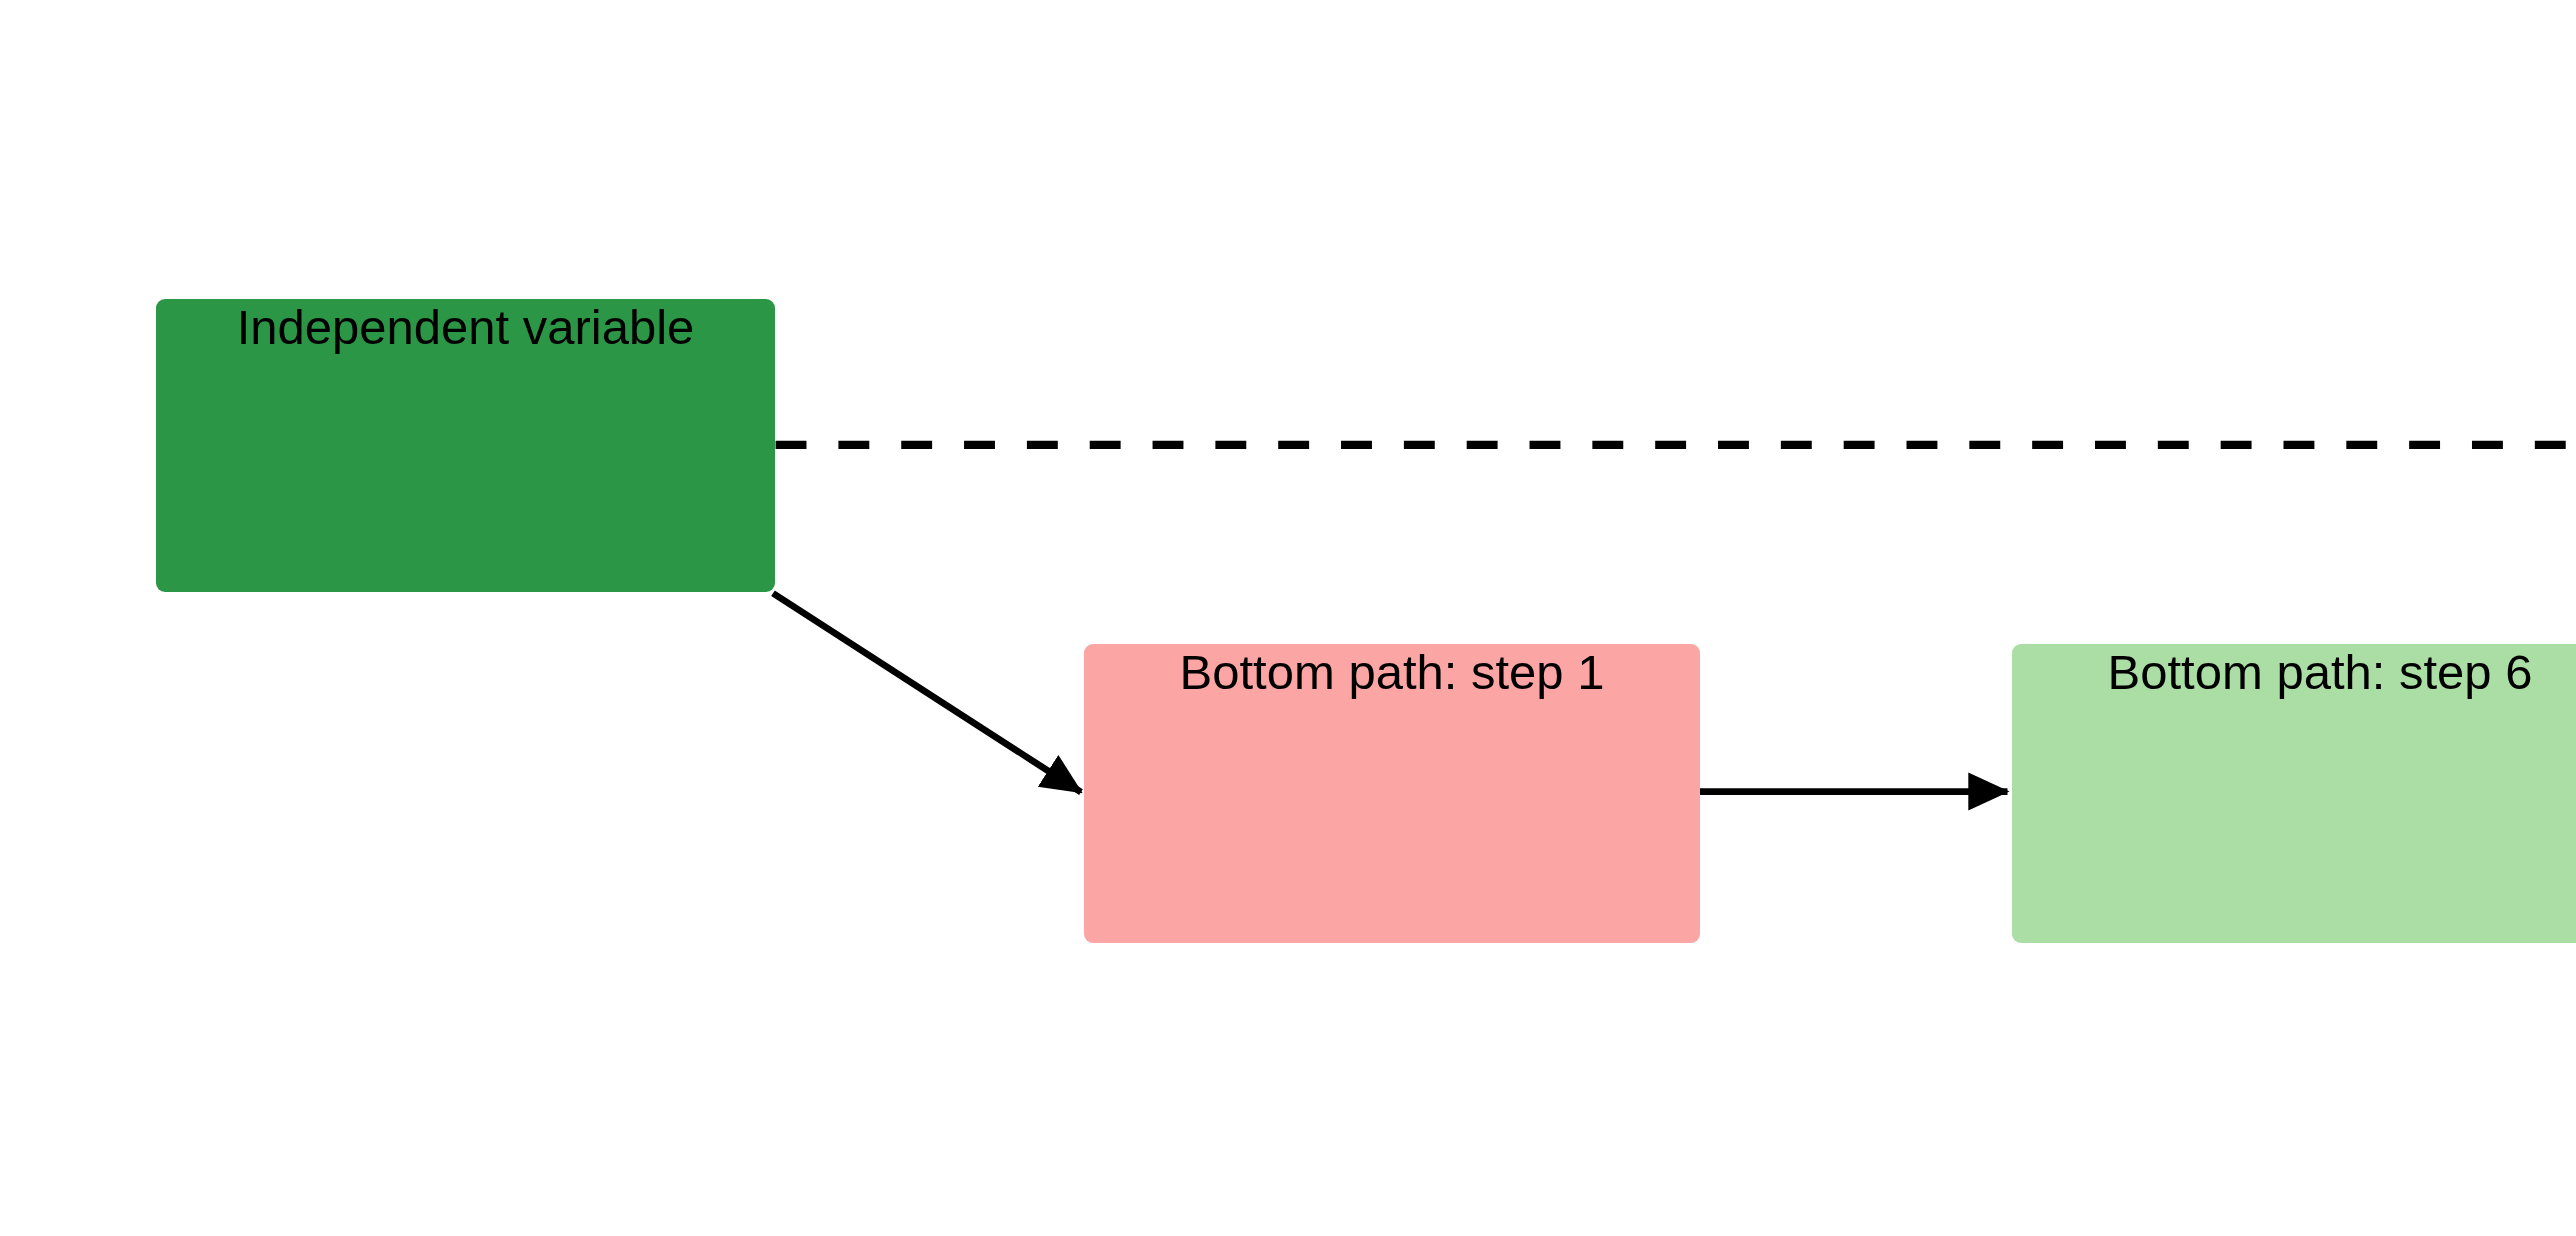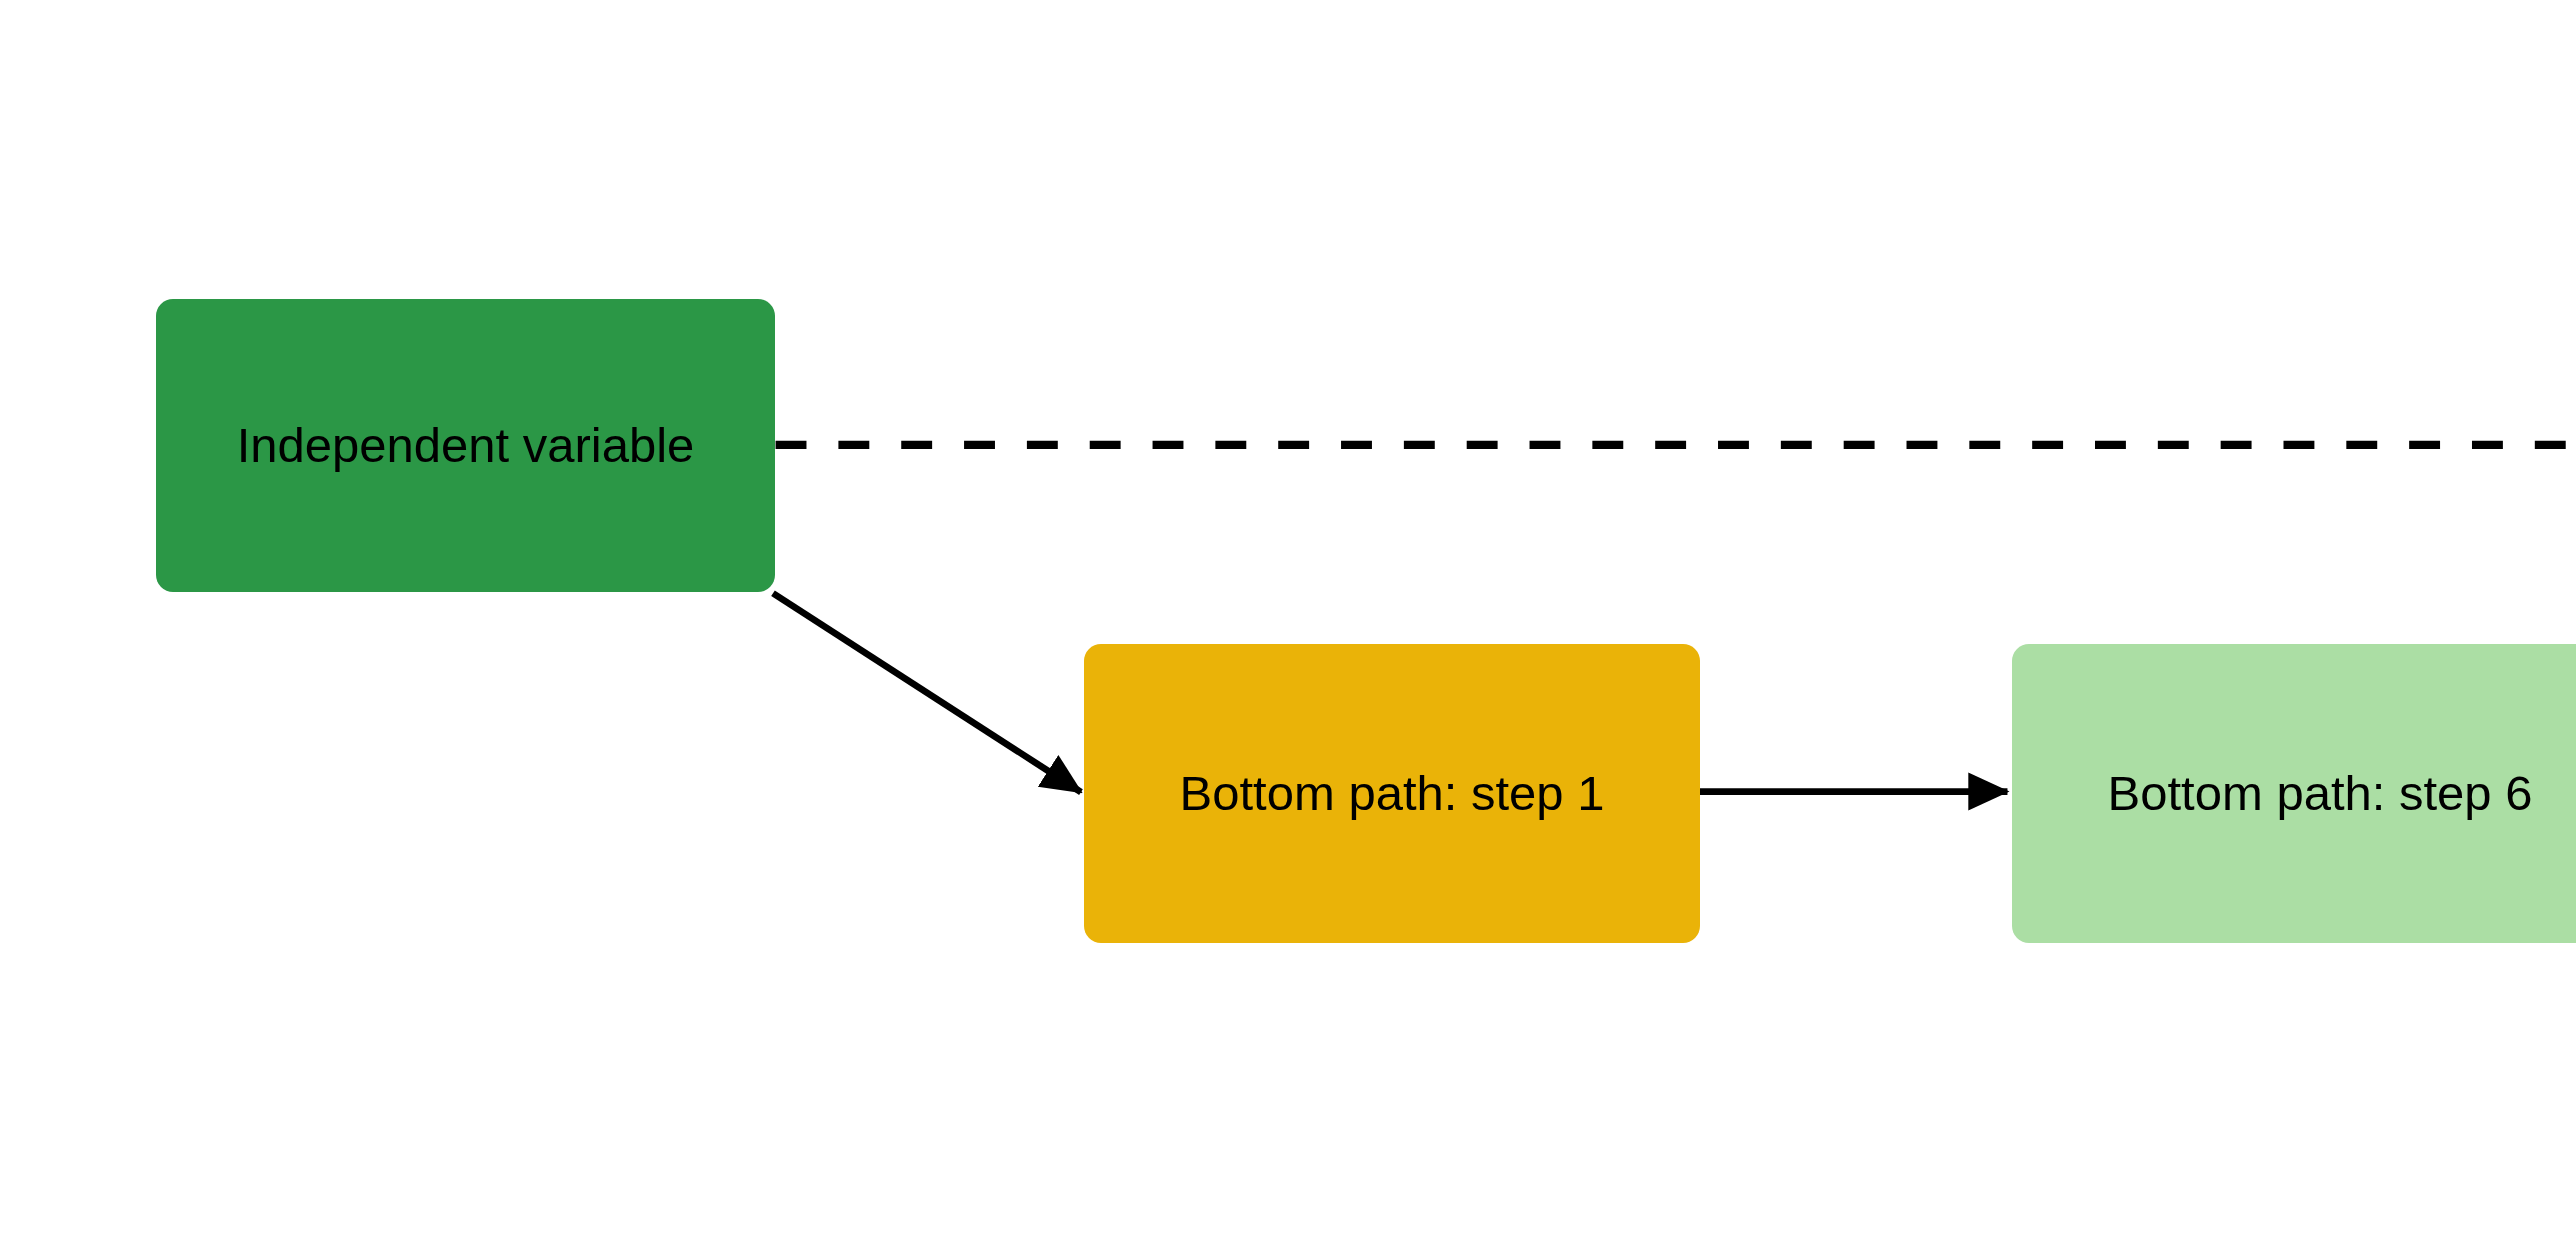--- a/index.html
+++ b/index.html
@@ -17,23 +17,22 @@
     background: #ffffff;
   }
   .edges-layer {
     position: absolute;
     left: 0; top: 0;
     width: 3709px;
     height: 1236px;
   }
   .node {
     position: absolute;
-    border-radius: 17px;
+    border-radius: 9px;
     display: flex;
-    align-items: center;
     justify-content: center;
     text-align: center;
     box-sizing: border-box;
   }
   .node-label {
     font-size: 49px;
     line-height: 1.15;
     color: #000000;
     white-space: nowrap;
   }
@@ -63,21 +62,21 @@
 
     <path class="edge edge-solid" d="M3300 1537 L3897 1537" marker-end="url(#arrowhead)" style="stroke: rgb(0, 0, 0);"></path>
 
     <path class="edge edge-solid" d="M5100 1537 L5697 1155" marker-end="url(#arrowhead)" style="stroke: rgb(0, 0, 0);"></path>
   </svg>
 
   <div class="node node-independent" style="background-color: rgb(43, 151, 70);">
     <span class="node-label">Independent variable</span>
   </div>
 
-  <div class="node node-step1" style="background-color: #eab308;">
+  <div class="node node-step1" style="background-color: #fca5a5;">
     <span class="node-label">Bottom path: step 1</span>
   </div>
 
   <div class="node node-step2" style="background-color: rgb(171, 222, 164);">
     <span class="node-label">Bottom path: step 6</span>
   </div>
 
 </div>
 
 

